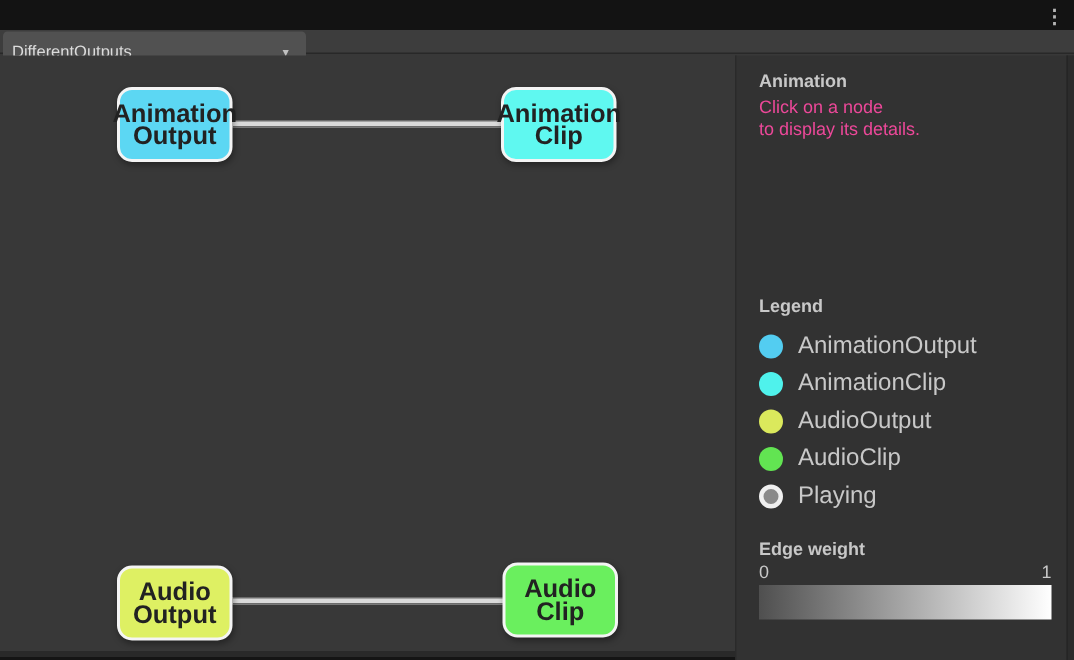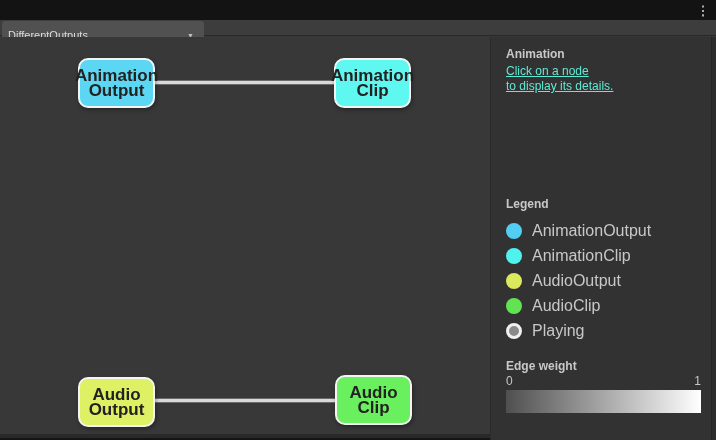--- a/index.html
+++ b/index.html
@@ -102,23 +102,22 @@
     border-left: 1px solid #252525;
   }
   .panel .h {
     position: absolute; left: 15px;
     color: #c8c8c8; font-weight: bold; font-size: 12px;
     white-space: nowrap;
   }
   .inspector-title { top: 10px; }
   .inspector-msg {
     position: absolute; left: 15px; top: 27px;
-    color: #5eead4; font-size: 12px; line-height: 15px;
+    color: #ec4899; font-size: 12px; line-height: 15px;
     white-space: nowrap;
-    text-decoration: underline;
   }
   .legend-title { top: 160px; }
   .legend-item {
     position: absolute; left: 15px; width: 190px; height: 25px;
     display: flex; align-items: center;
   }
   .legend-item .dot {
     width: 16px; height: 16px; border-radius: 50%;
     margin-right: 10px; flex: none;
   }

